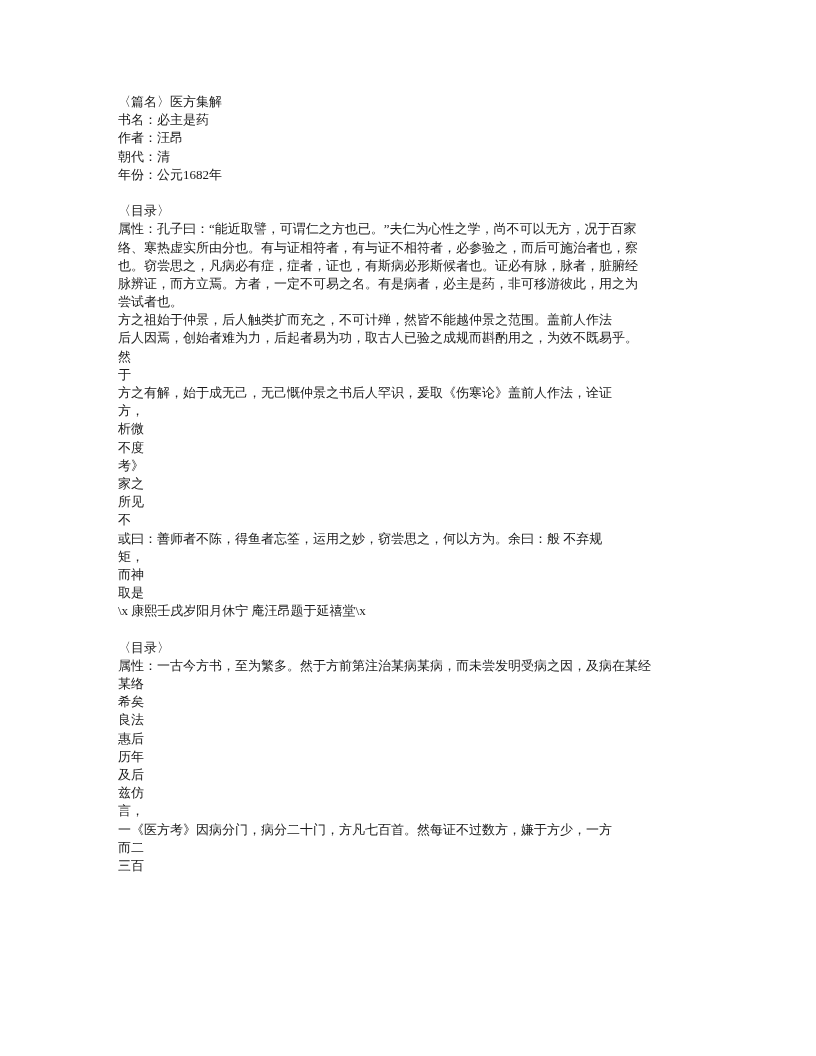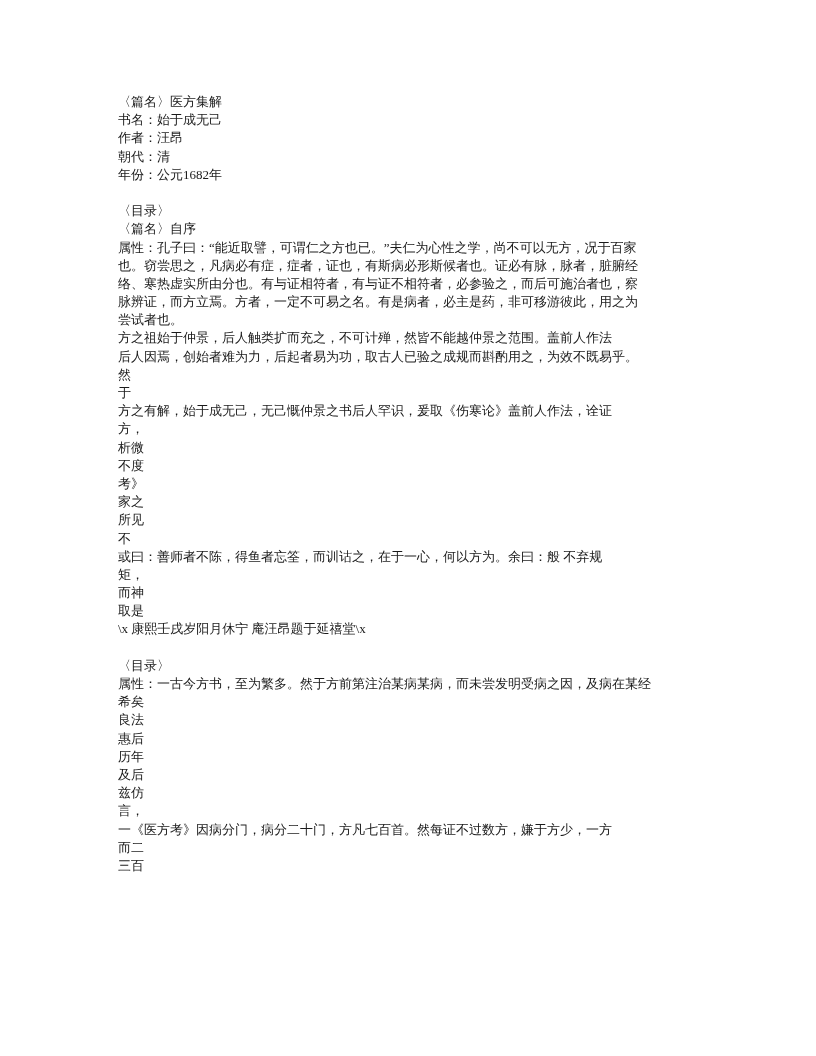--- a/index.html
+++ b/index.html
@@ -16,54 +16,54 @@
     letter-spacing: 0px;
   }
   .line { white-space: pre; height: 18.2px; }
   .blank { height: 18.2px; }
 </style>
 </head>
 <body>
 
 <div class="page">
   <div class="line">〈篇名〉医方集解</div>
-  <div class="line">书名：始于成无己</div>
+  <div class="line">书名：必主是药</div>
   <div class="line">作者：汪昂</div>
   <div class="line">朝代：清</div>
   <div class="line">年份：公元1682年</div>
   <div class="blank"></div>
 
   <div class="line">〈目录〉</div>
-  <div class="line">〈篇名〉自序</div>
   <div class="line">属性：孔子曰：“能近取譬，可谓仁之方也已。”夫仁为心性之学，尚不可以无方，况于百家</div>
+  <div class="line">络、寒热虚实所由分也。有与证相符者，有与证不相符者，必参验之，而后可施治者也，察</div>
   <div class="line">也。窃尝思之，凡病必有症，症者，证也，有斯病必形斯候者也。证必有脉，脉者，脏腑经</div>
-  <div class="line">络、寒热虚实所由分也。有与证相符者，有与证不相符者，必参验之，而后可施治者也，察</div>
   <div class="line">脉辨证，而方立焉。方者，一定不可易之名。有是病者，必主是药，非可移游彼此，用之为</div>
   <div class="line">尝试者也。</div>
   <div class="line">方之祖始于仲景，后人触类扩而充之，不可计殚，然皆不能越仲景之范围。盖前人作法</div>
   <div class="line">后人因焉，创始者难为力，后起者易为功，取古人已验之成规而斟酌用之，为效不既易乎。</div>
   <div class="line">然</div>
   <div class="line">于</div>
   <div class="line">方之有解，始于成无己，无己慨仲景之书后人罕识，爰取《伤寒论》盖前人作法，诠证</div>
   <div class="line">方，</div>
   <div class="line">析微</div>
   <div class="line">不度</div>
   <div class="line">考》</div>
   <div class="line">家之</div>
   <div class="line">所见</div>
   <div class="line">不</div>
-  <div class="line">或曰：善师者不陈，得鱼者忘筌，而训诂之，在于一心，何以方为。余曰：般 不弃规</div>
+  <div class="line">或曰：善师者不陈，得鱼者忘筌，运用之妙，窃尝思之，何以方为。余曰：般 不弃规</div>
   <div class="line">矩，</div>
   <div class="line">而神</div>
   <div class="line">取是</div>
   <div class="line">\x 康熙壬戌岁阳月休宁 庵汪昂题于延禧堂\x</div>
   <div class="blank"></div>
 
   <div class="line">〈目录〉</div>
   <div class="line">属性：一古今方书，至为繁多。然于方前第注治某病某病，而未尝发明受病之因，及病在某经</div>
+  <div class="line">某络</div>
   <div class="line">希矣</div>
   <div class="line">良法</div>
   <div class="line">惠后</div>
   <div class="line">历年</div>
   <div class="line">及后</div>
   <div class="line">兹仿</div>
   <div class="line">言，</div>
   <div class="line">一《医方考》因病分门，病分二十门，方凡七百首。然每证不过数方，嫌于方少，一方</div>
   <div class="line">而二</div>
   <div class="line">三百</div>

